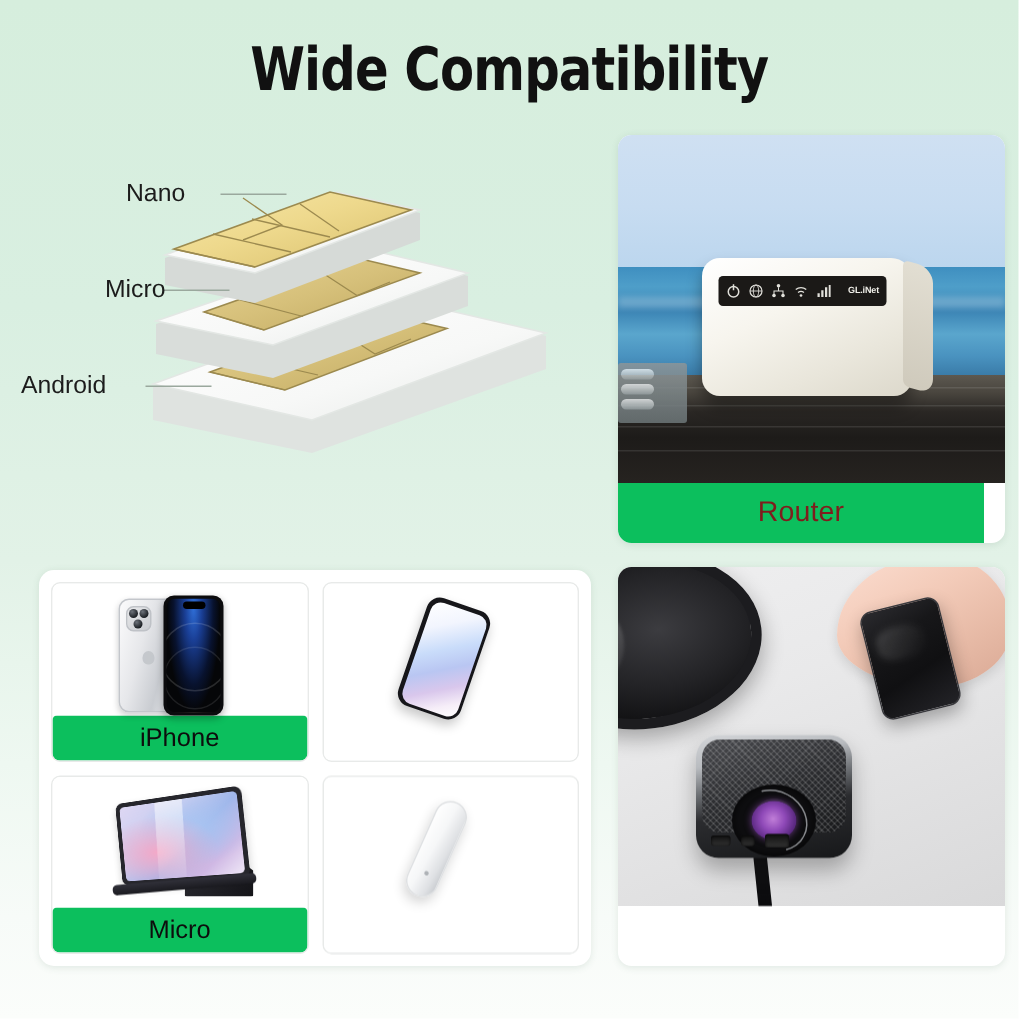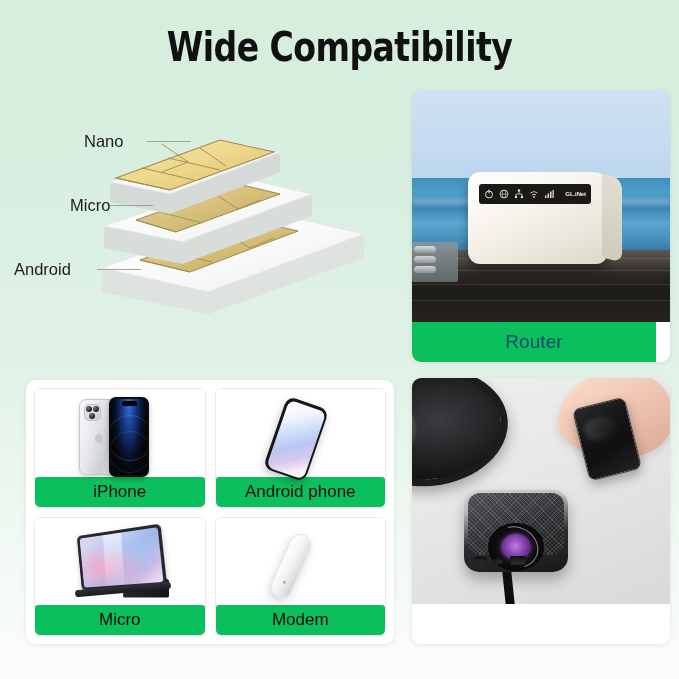--- a/index.html
+++ b/index.html
@@ -34,21 +34,21 @@
   }
 
   
   .simkit {
     position: absolute;
     left: 12px; top: 92px;
     width: 390px; height: 272px;
   }
   .sim-stage {
     position: absolute;
-    left: 0; top: 16px; width: 390px; height: 218px;
+    left: 0; top: 4px; width: 390px; height: 218px;
   }
   .sim-caption {
     position: absolute;
     left: 0; right: 0; top: 222px;
     text-align: center;
     font-size: 23px;
     font-weight: 800;
     color: #141414;
     font-family: "DejaVu Sans", sans-serif;
     letter-spacing: -0.3px;
@@ -82,21 +82,21 @@
   }
   .photo {
     position: absolute;
     left: 0; right: 0; top: 0;
     overflow: hidden;
   }
   .label-bar {
     position: absolute;
     left: 0; right: 14px; bottom: 0;
     background: #0cbf5d;
-    color: #0c4a6e;
+    color: #7f1d1d;
     display: flex;
     align-items: center;
     justify-content: center;
     font-size: 19px;
     font-family: "Liberation Sans", sans-serif;
     letter-spacing: 0.1px;
   }
 
   
   #router-card { left: 412px; top: 90px; width: 258px; height: 272px; }
@@ -589,41 +589,39 @@
     </div>
     <div class="dev-label">iPhone</div>
   </div>
 
   <div class="dev-cell">
     <div class="dev-art">
       <div class="andro">
         <div class="andro-screen"></div>
       </div>
     </div>
-    <div class="dev-label">Android phone</div>
   </div>
 
   <div class="dev-cell">
     <div class="dev-art">
       <div class="tab-wrap">
         <div class="tab-stand"></div>
         <div class="tab-screen">
             <i></i>
           </div>
         <div class="tab-base"></div>
       </div>
     </div>
     <div class="dev-label">Micro</div>
   </div>
 
   <div class="dev-cell">
     <div class="dev-art">
       <div class="modem"></div>
     </div>
-    <div class="dev-label">Modem</div>
   </div>
 
 </div>
 
 <div class="card" id="hotspot-card">
   <div class="photo">
     <div class="hs-bg"></div>
     <div class="hs-plate"></div>
     <div class="hs-hand"></div>
     <div class="hs-phone"></div>

